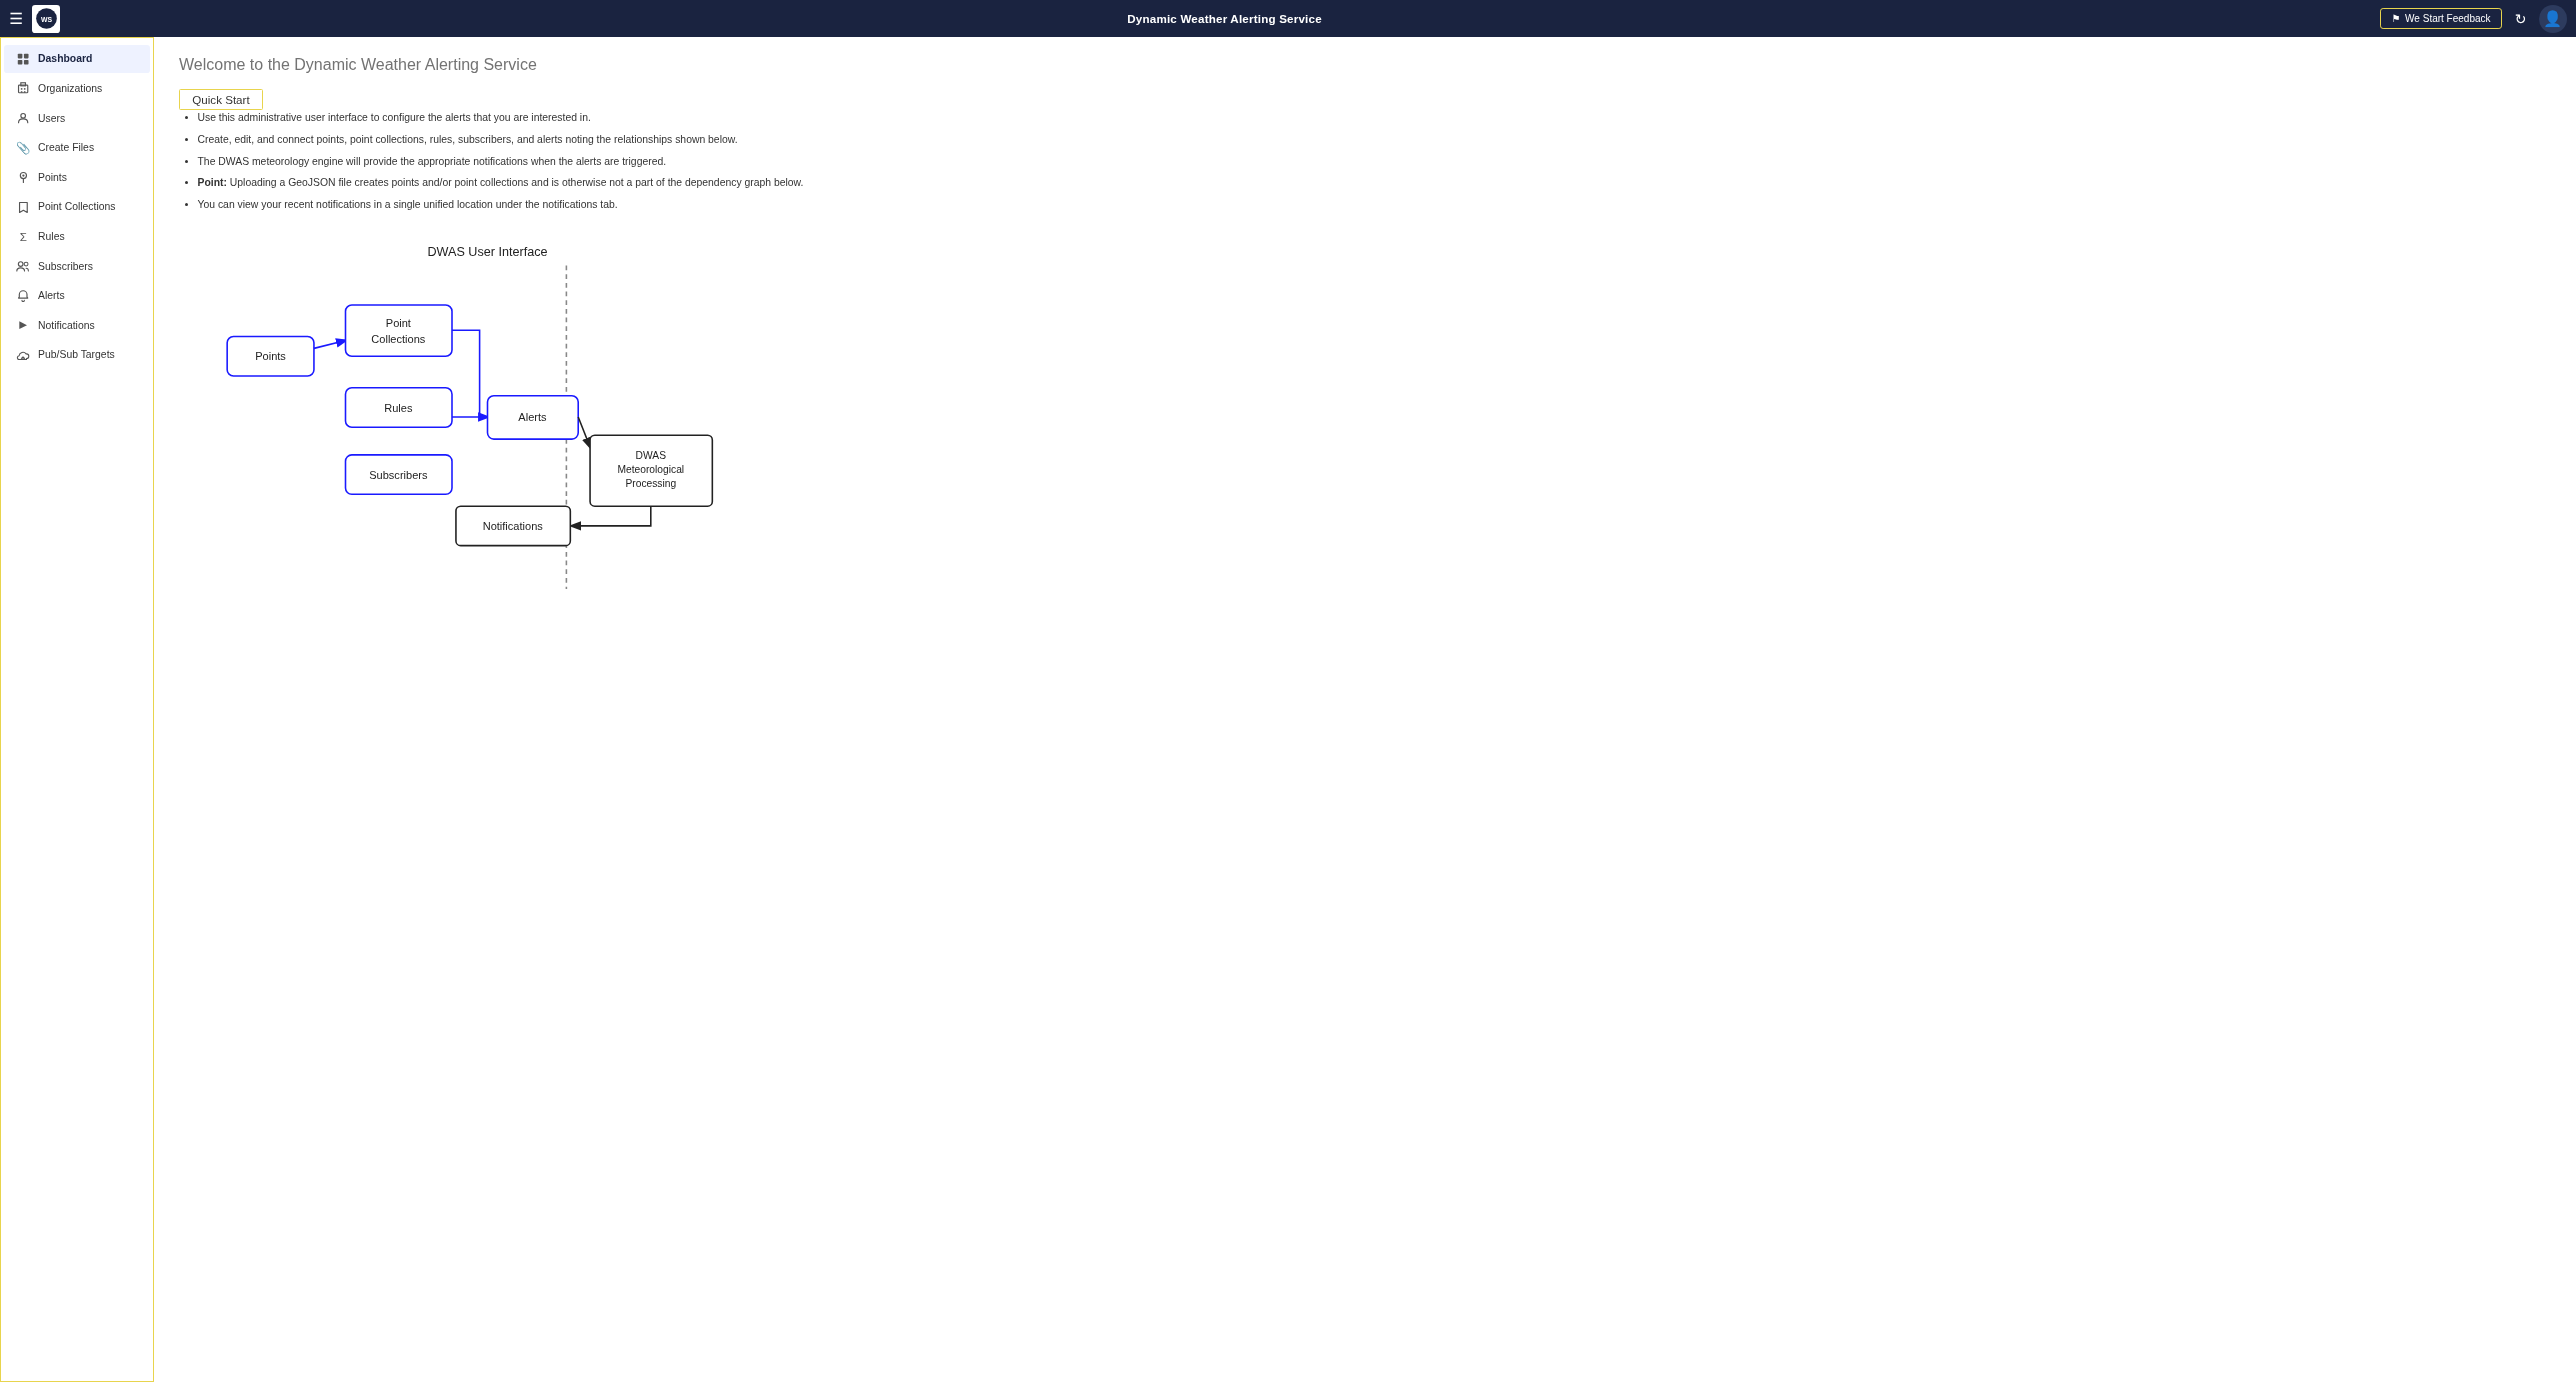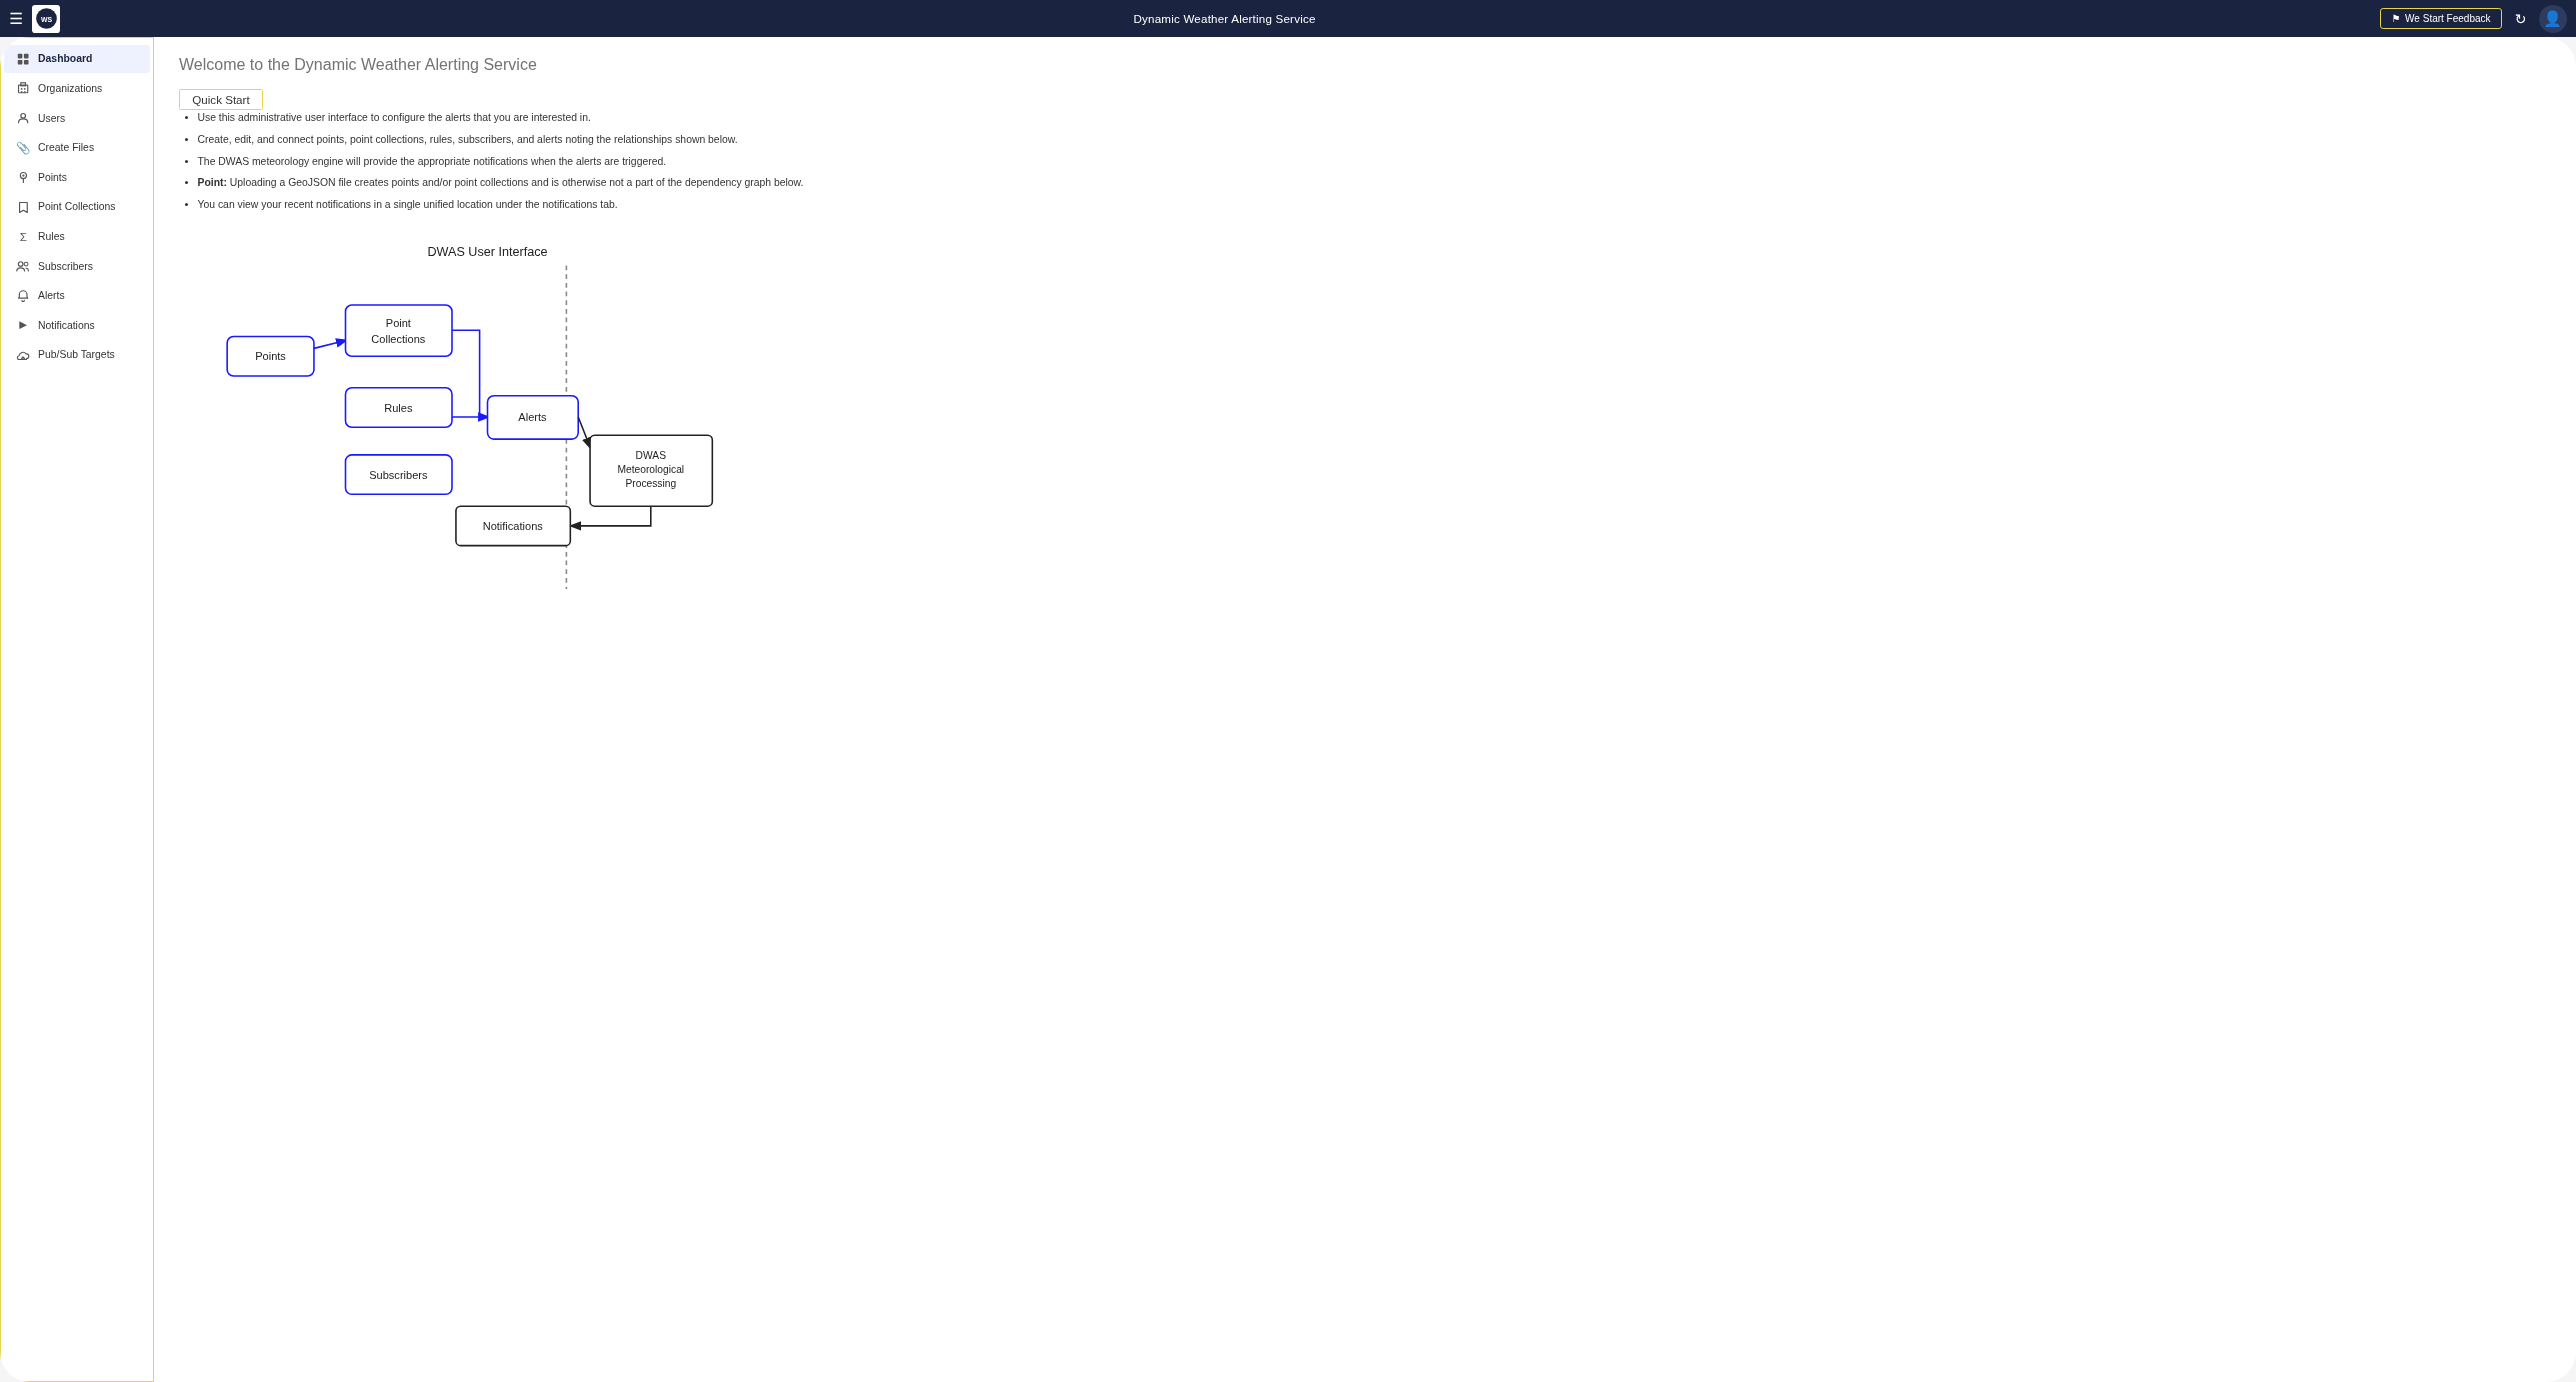--- a/index.html
+++ b/index.html
@@ -29,21 +29,21 @@
       display: flex;
       align-items: center;
       justify-content: center;
       margin-right: 9.2px;
       overflow: hidden;
     }
     .topnav-logo svg { width: 23px; height: 23px; }
     .topnav-title {
       flex: 1;
       text-align: center;
-      font-weight: normal;
+      font-weight: bold;
       font-size: 11.6px;
       letter-spacing: 0.2px;
     }
     .topnav-actions {
       display: flex;
       align-items: center;
       gap: 6.2px;
     }
     .feedback-btn {
       border: 1.5px solid #e8d44d;
@@ -79,21 +79,20 @@
       display: flex;
       align-items: center;
       justify-content: center;
     }
 
     
     .app-body {
       display: flex;
       flex: 1;
       overflow: hidden;
-      border-radius: 30px;
     }
 
     
     .sidebar {
       width: 154px;
       background: white;
       border-right: 0.8px solid #e0e0e0;
       display: flex;
       flex-direction: column;
       padding: 6.2px 0;

